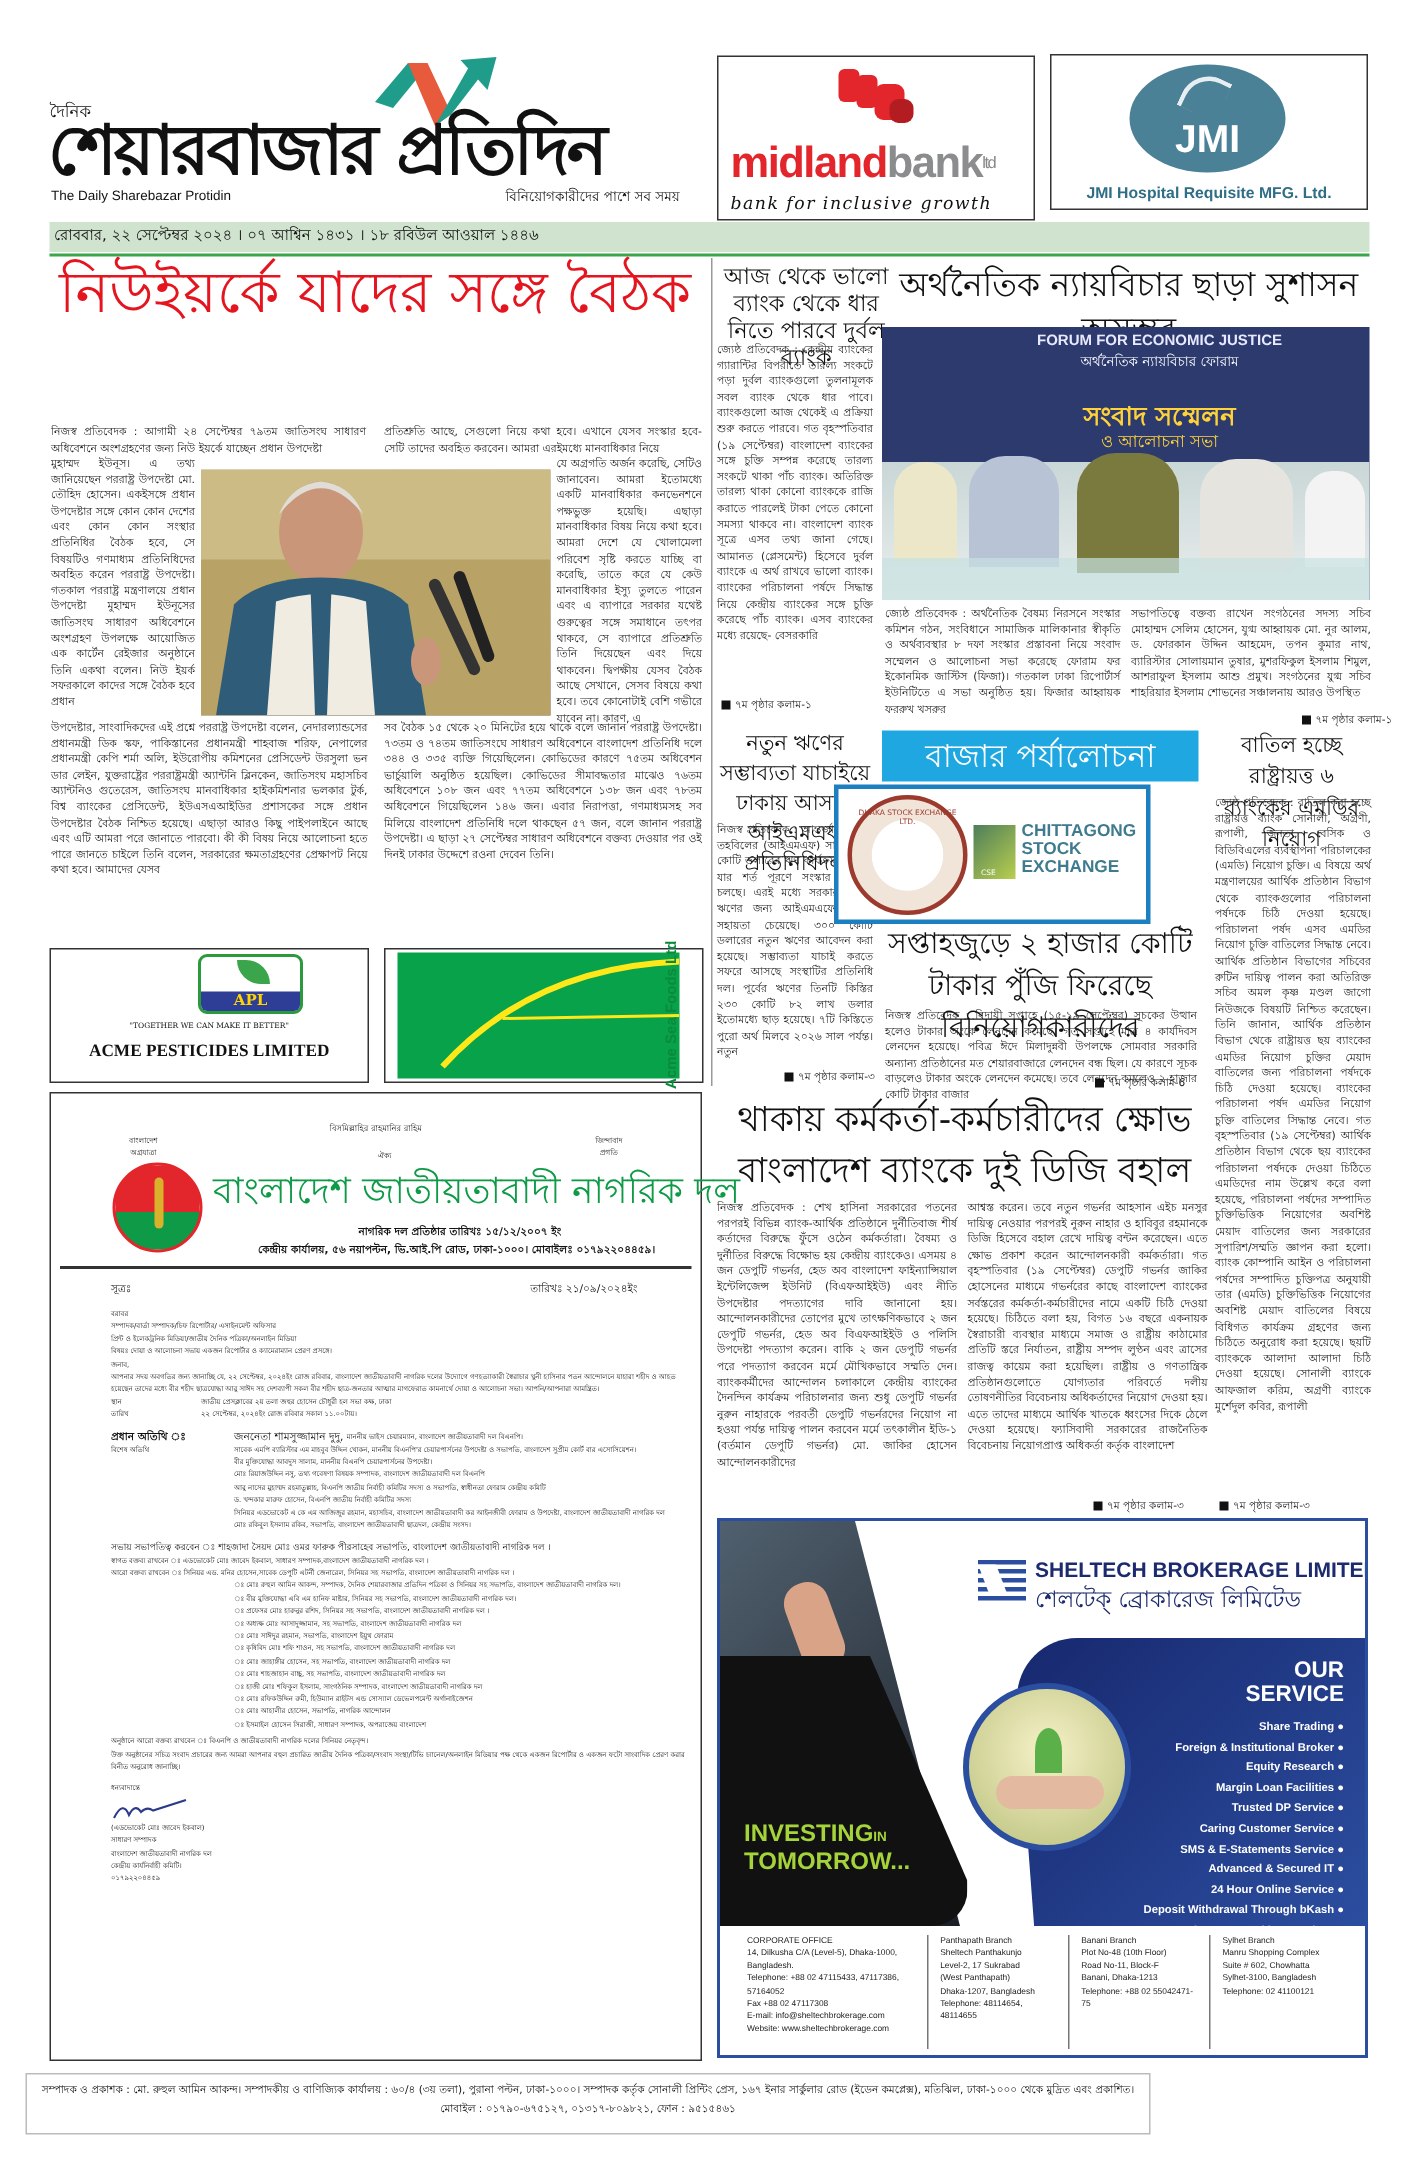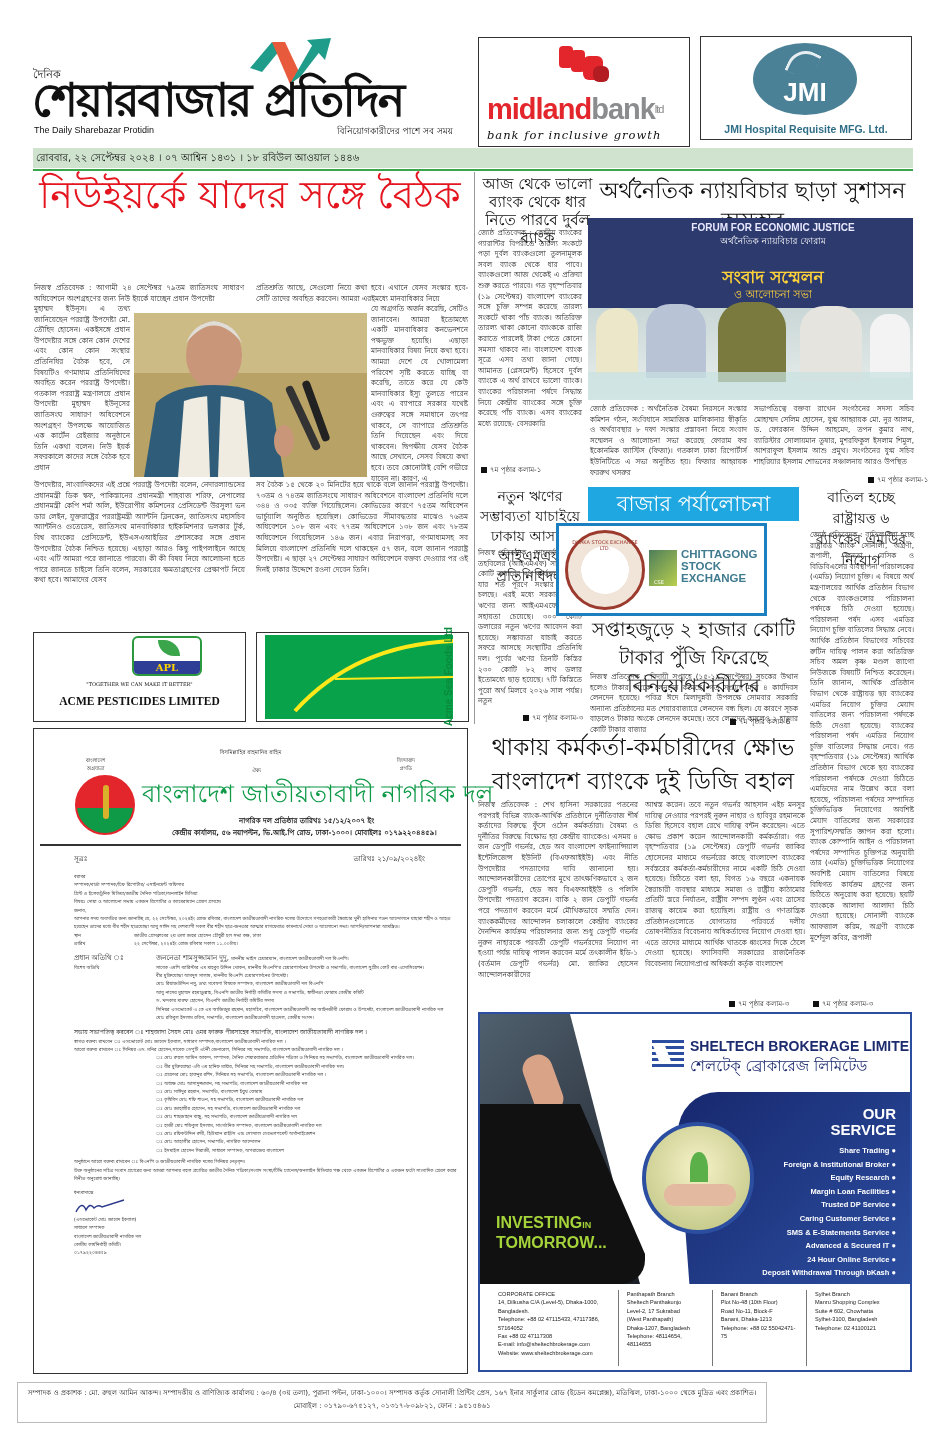--- a/index.html
+++ b/index.html
@@ -218,21 +218,21 @@
     <div>জনাব,</div>
     <div>আপনার সদয় অবগতির জন্য জানাচ্ছি যে, ২২ সেপ্টেম্বর, ২০২৪ইং রোজ রবিবার, বাংলাদেশ জাতীয়তাবাদী নাগরিক দলের উদ্যোগে গণহত্যাকারী স্বৈরাচার খুনী হাসিনার পতন আন্দোলনে যাহারা শহীদ ও আহত হয়েছেন তাদের মধ্যে বীর শহীদ ছাত্রযোদ্ধা আবু সাঈদ সহ দেশব্যাপী সকল বীর শহীদ ছাত্র-জনতার আত্মার মাগফেরাত কামনার্থে দোয়া ও আলোচনা সভা। আপনি/আপনারা আমন্ত্রিত।</div>
     <div style="display:flex;">
         <span style="width:60px;">স্থান</span>
         <span>জাতীয় প্রেসক্লাবের ২য় তলা জহুর হোসেন চৌধুরী হল সভা কক্ষ, ঢাকা</span>
       </div>
     <div style="display:flex;">
         <span style="width:60px;">তারিখ</span>
         <span>২২ সেপ্টেম্বর, ২০২৪ইং রোজ রবিবার সকাল ১১.০০টায়।</span>
       </div>
-    <div style="display:flex;margin-top:4px;font-size:7px;line-height:11px;"><span style="width:82px;">প্রধান অতিথি ঃ</span><span>জননেতা শামসুজ্জামান দুদু,</span>&nbsp;<span style="font-size:4.6px;">মাননীয় ভাইস চেয়ারম্যান, বাংলাদেশ জাতীয়তাবাদী দল বিএনপি।</span></div>
+    <div style="display:flex;margin-top:4px;font-size:7px;line-height:11px;"><span style="width:82px;font-weight:bold;">প্রধান অতিথি ঃ</span><span>জননেতা শামসুজ্জামান দুদু,</span>&nbsp;<span style="font-size:4.6px;">মাননীয় ভাইস চেয়ারম্যান, বাংলাদেশ জাতীয়তাবাদী দল বিএনপি।</span></div>
     <div style="display:flex;">
         <span style="width:82px;">বিশেষ অতিথি</span>
       <div style="flex:1;">
         <div>সাবেক এমপি ব্যারিস্টার এম মাহবুব উদ্দিন খোকন, মাননীয় বিএনপি'র চেয়ারপার্সনের উপদেষ্টা ও সভাপতি, বাংলাদেশ সুপ্রীম কোর্ট বার এসোসিয়েশন।</div>
         <div>বীর মুক্তিযোদ্ধা আবদুস সালাম, মাননীয় বিএনপি চেয়ারপার্সনের উপদেষ্টা।</div>
         <div>মোঃ রিয়াজউদ্দিন নসু, তথ্য গবেষণা বিষয়ক সম্পাদক, বাংলাদেশ জাতীয়তাবাদী দল বিএনপি</div>
         <div>আবু নাসের মুহাম্মদ রহমাতুল্লাহ, বিএনপি জাতীয় নির্বাহী কমিটির সদস্য ও সভাপতি, স্বাধীনতা ফোরাম কেন্দ্রীয় কমিটি</div>
         <div>ড. খন্দকার মারুফ হোসেন, বিএনপি জাতীয় নির্বাহী কমিটির সদস্য</div>
         <div>সিনিয়র এডভোকেট এ কে এম আজিজুর রহমান, মহাসচিব, বাংলাদেশ জাতীয়তাবাদী কর আইনজীবী ফোরাম ও উপদেষ্টা, বাংলাদেশ জাতীয়তাবাদী নাগরিক দল</div>
         <div>মোঃ রকিবুল ইসলাম রকিব, সভাপতি, বাংলাদেশ জাতীয়তাবাদী ছাত্রদল, কেন্দ্রীয় সংসদ।</div>

